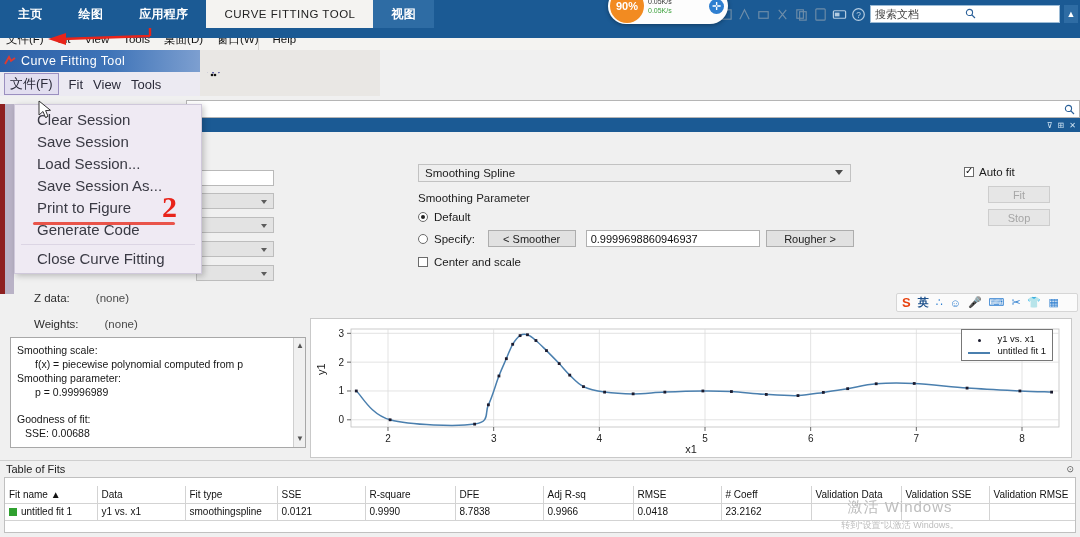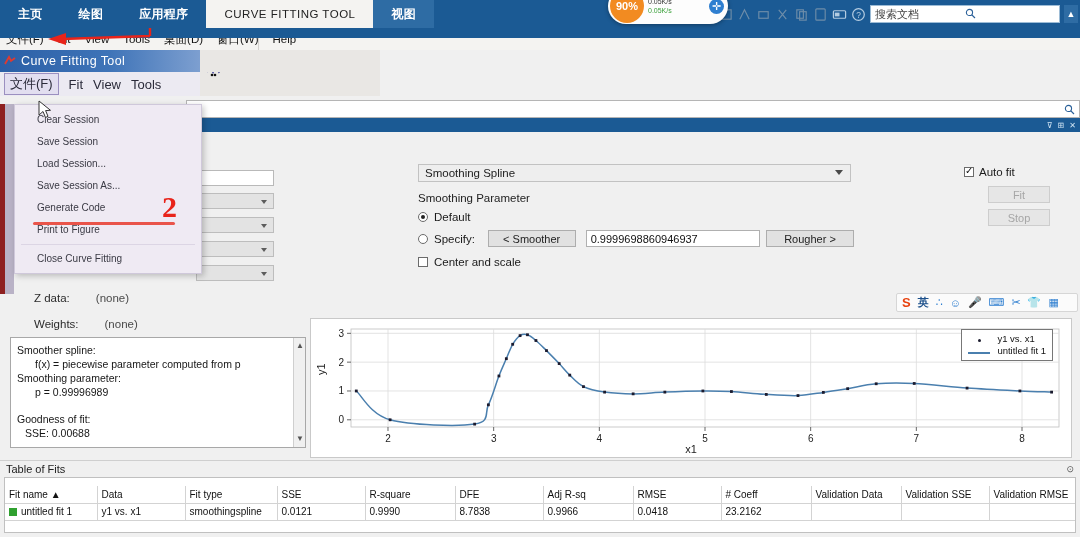--- a/index.html
+++ b/index.html
@@ -231,21 +231,21 @@
   .imebar .gl{color:#2f7fd0;font-size:11px;}
 
   
   .fmenu{
     position:absolute;left:14px;top:104px;width:188px;height:170px;
     background:#efeaf3;border:1px solid #cfc8da;z-index:50;
     box-shadow:2px 2px 6px rgba(0,0,0,.22);
     padding-top:4px;
   }
   .fmi{
-    height:22px;line-height:22px;padding-left:22px;font-size:10px;color:#3a3a44;white-space:nowrap;
+    height:22px;line-height:22px;padding-left:22px;font-size:15px;color:#3a3a44;white-space:nowrap;
   }
   .fmsep{height:1px;background:#dcd5e4;margin:3px 6px;}
   .cursor{position:absolute;left:38px;top:100px;z-index:55;}
   
   .redunder{
     position:absolute;left:33px;top:222px;width:142px;height:3px;background:#e8392c;
     border-radius:2px;z-index:54;opacity:.85;
   }
   .zmark{
     position:absolute;left:162px;top:190px;color:#e8241a;font-size:30px;font-weight:bold;
@@ -317,22 +317,22 @@
   <div class="rightcol">
     <div class="af-row">
       <span class="chk on"></span>
       <span>Auto fit</span>
     </div>
     <div class="btn-dis">Fit</div>
     <div class="btn-dis">Stop</div>
   </div>
 
   <div class="results">
-    <div>Smoother spline:</div>
-    <div class="ind">f(x) = piecewise parameter computed from p</div>
+    <div>Smoothing scale:</div>
+    <div class="ind">f(x) = piecewise polynomial computed from p</div>
     <div>Smoothing parameter:</div>
     <div class="ind2" style="padding-left:18px">p = 0.99996989</div>
     <div style="height:13px">&nbsp;</div>
     <div>Goodness of fit:</div>
     <div class="ind2">SSE: 0.00688</div>
     <div class="res-scroll">
       <span class="ar up">▲</span>
       <span class="ar dn">▼</span>
     </div>
   </div>
@@ -472,20 +472,24 @@
           <td>0.0418</td>
           <td>23.2162</td>
           <td></td>
           <td></td>
           <td></td>
         </tr>
       </tbody>
     </table>
   </div>
 
+  <div class="watermark">
+    <div class="wm1">激活 Windows</div>
+    <div class="wm2">转到"设置"以激活 Windows。</div>
+  </div>
 
   <div class="imebar">
     <span class="s">S</span>
     <span class="gl" style="color:#1b4f8a;font-weight:bold">英</span>
     <span class="gl">∴</span>
     <span class="gl">☺</span>
     <span class="gl">🎤</span>
     <span class="gl">⌨</span>
     <span class="gl">✂</span>
     <span class="gl">👕</span>
@@ -534,22 +538,22 @@
     <span>Tools</span>
   </div>
 
   <div class="fmenu-edge"></div>
   <div class="fmenu-edge2"></div>
   <div class="fmenu">
     <div class="fmi">Clear Session</div>
     <div class="fmi">Save Session</div>
     <div class="fmi">Load Session...</div>
     <div class="fmi">Save Session As...</div>
+    <div class="fmi">Print to Figure</div>
     <div class="fmi">Generate Code</div>
-    <div class="fmi">Print to Figure</div>
     <div class="fmsep"></div>
     <div class="fmi">Close Curve Fitting</div>
   </div>
   <div class="redunder"></div>
   <div class="zmark">2</div>
   <svg class="cursor" width="16" height="22" viewBox="0 0 16 22">
     <path d="M1 1 L1 15 L5 11.5 L7.5 17.5 L10 16.3 L7.6 10.6 L12.5 10.3 Z" fill="#fff" stroke="#333" stroke-width="1"></path>
   </svg>
 
   <div class="menubar">

